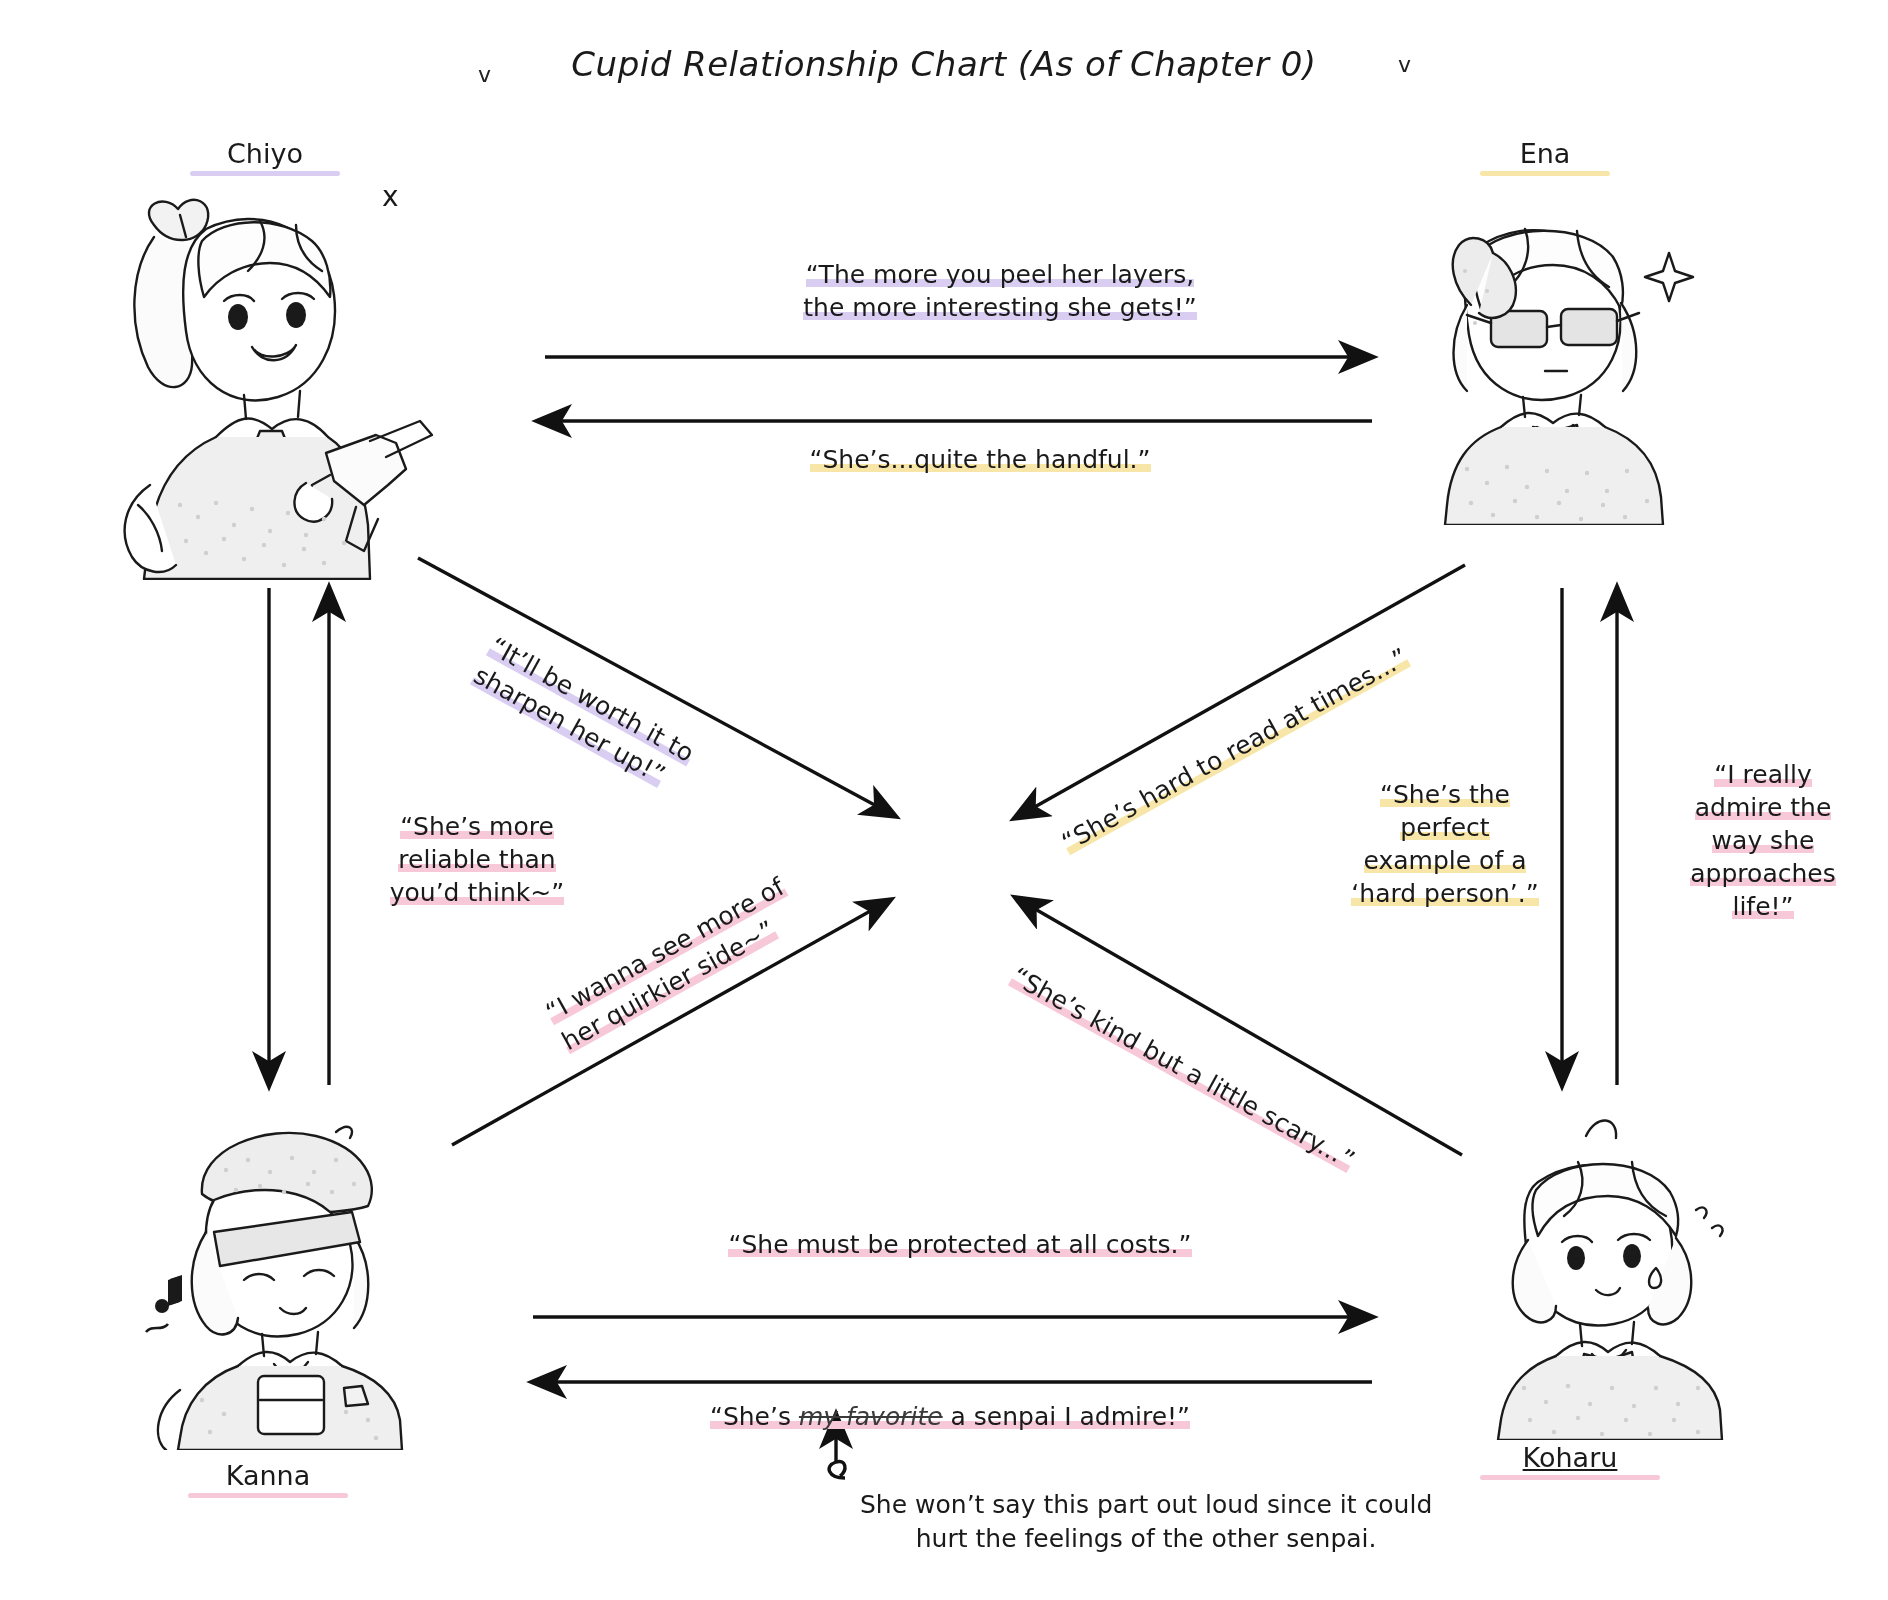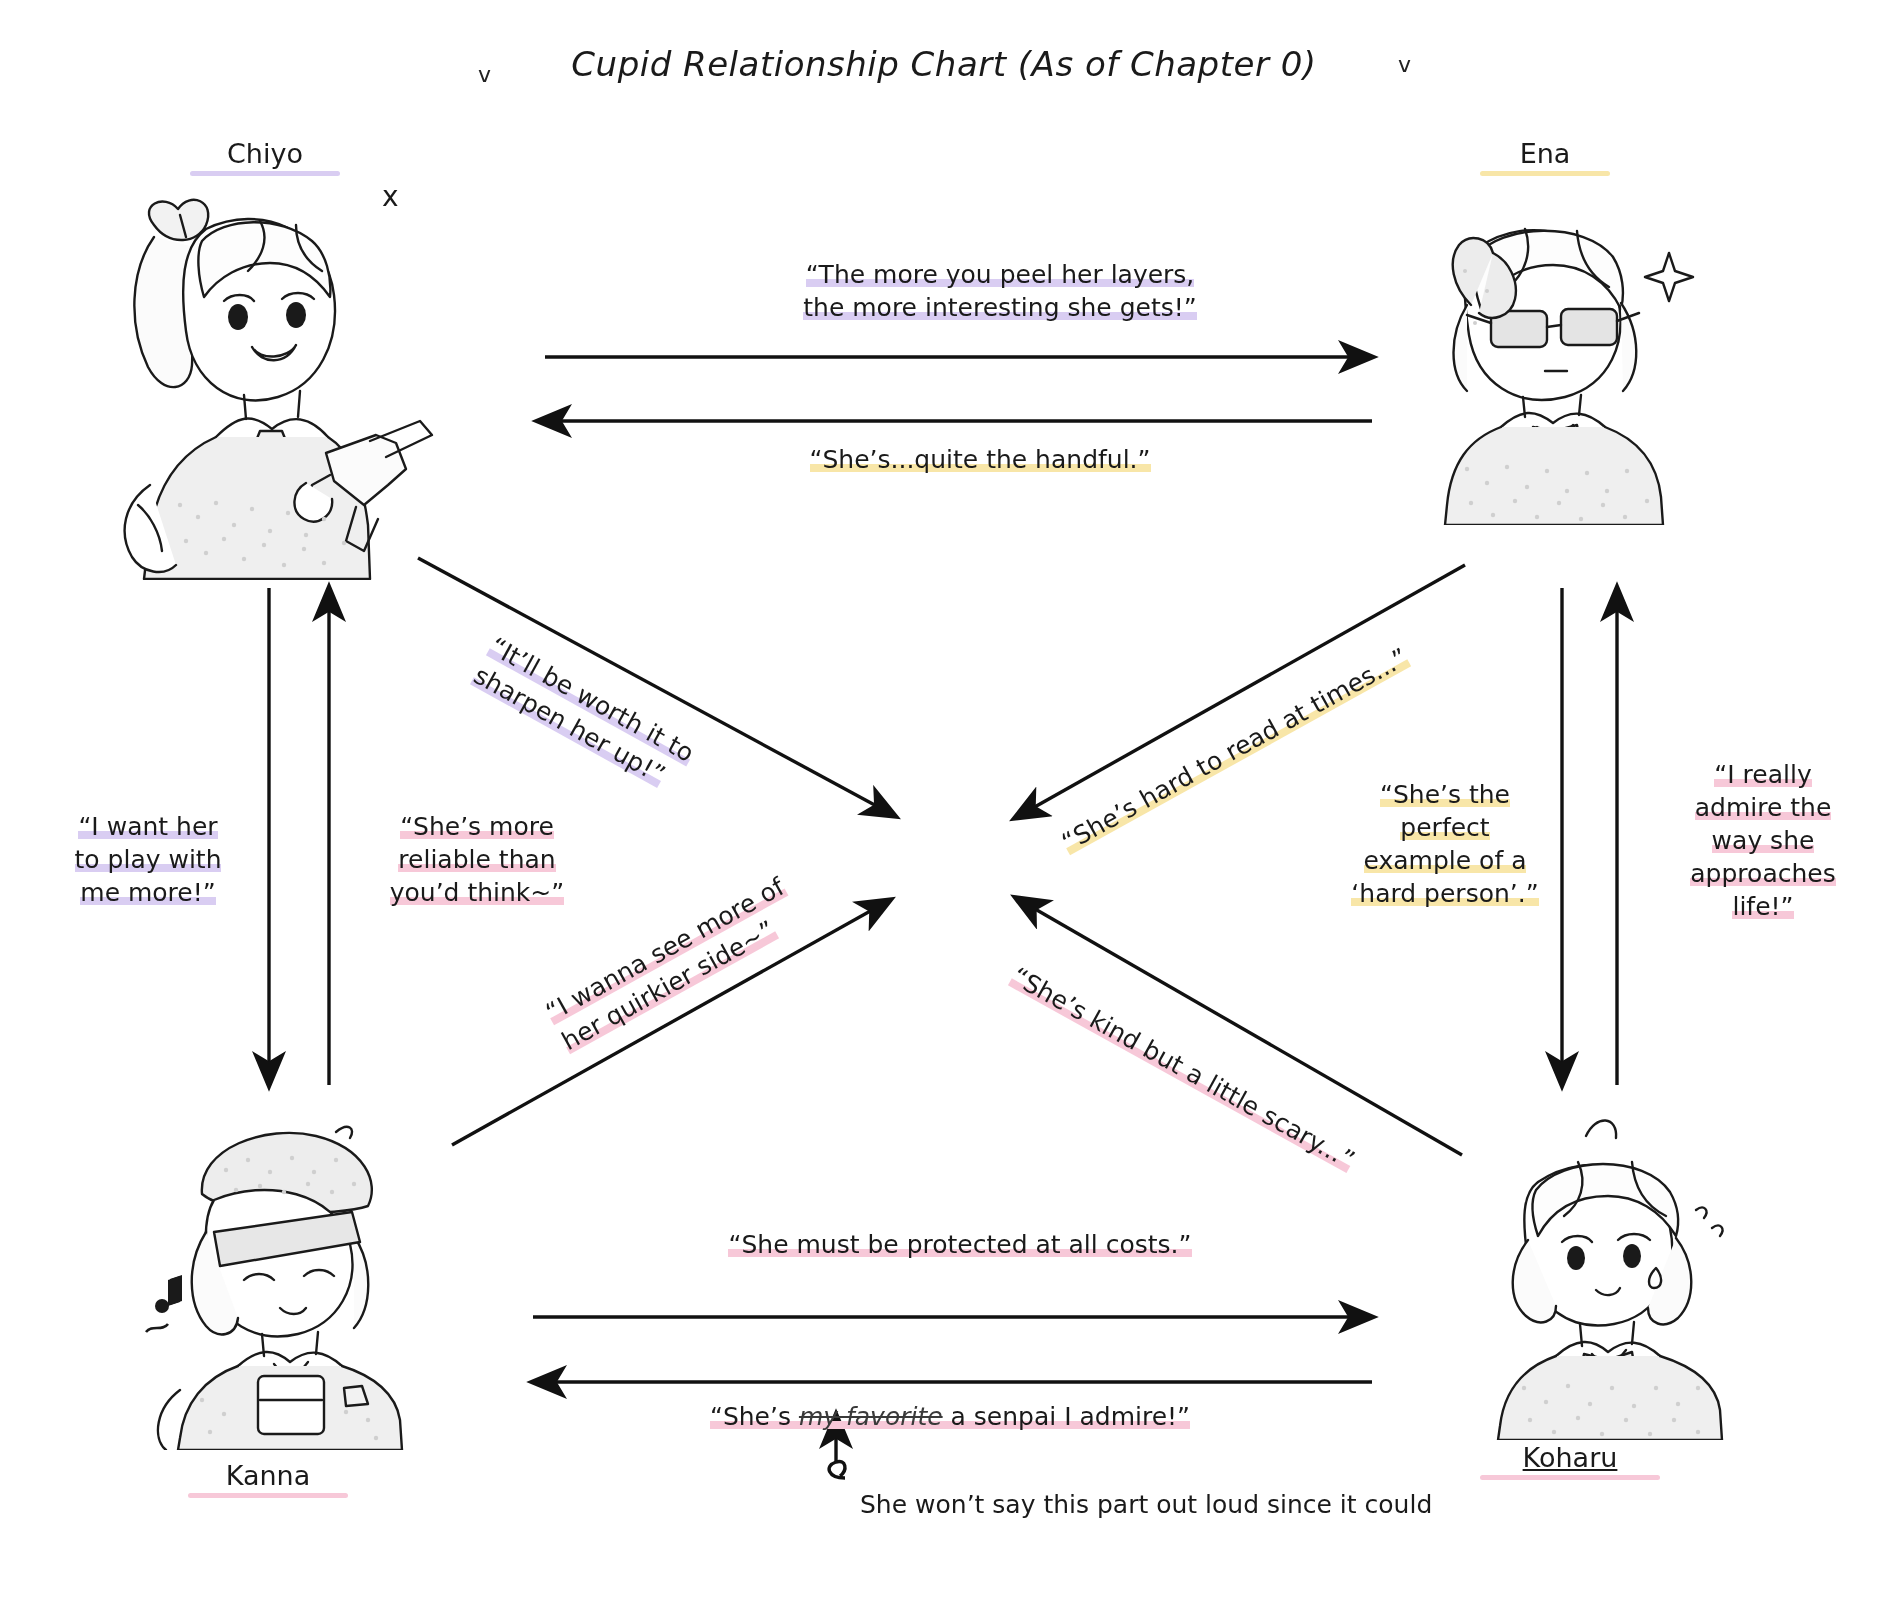--- a/index.html
+++ b/index.html
@@ -409,25 +409,20 @@
 
   <div class="quote" style="left:740px; top:245px; width:520px;margin-top:13px;">
     <div><span class="hl hl-purple">“The more you peel her layers,</span></div>
     <div><span class="hl hl-purple">the more interesting she gets!”</span></div>
   </div>
 
   <div class="quote" style="left:770px; top:443px; width:420px;">
     <div><span class="hl hl-yellow">“She’s...quite the handful.”</span></div>
   </div>
 
-  <div class="quote" style="left:48px; top:810px; width:200px;">
-    <div><span class="hl hl-purple">“I want her</span></div>
-    <div><span class="hl hl-purple">to play with</span></div>
-    <div><span class="hl hl-purple">me more!”</span></div>
-  </div>
 
   <div class="quote" style="left:372px; top:810px; width:210px;">
     <div><span class="hl hl-pink">“She’s more</span></div>
     <div><span class="hl hl-pink">reliable than</span></div>
     <div><span class="hl hl-pink">you’d think~”</span></div>
   </div>
 
   <div class="quote rot" style="left:500px; top:630px; transform:rotate(29deg); text-align:left;">
     <div><span class="hl hl-purple">“It’ll be worth it to</span></div>
     <div><span class="hl hl-purple">sharpen her up!”</span></div>
@@ -466,15 +461,16 @@
   </div>
 
   <div class="quote" style="left:640px; top:1400px; width:620px;">
     <span class="hl hl-pink">
       <span>“She’s </span><span class="struck">my favorite</span><span> a senpai I admire!”</span>
     </span>
   </div>
 
   <div id="footnote" style="left:860px; top:1488px;">
     <div>She won’t say this part out loud since it could</div>
+    <div>hurt the feelings of the other senpai.</div>
   </div>
 
 </div>
 
 </body></html>

